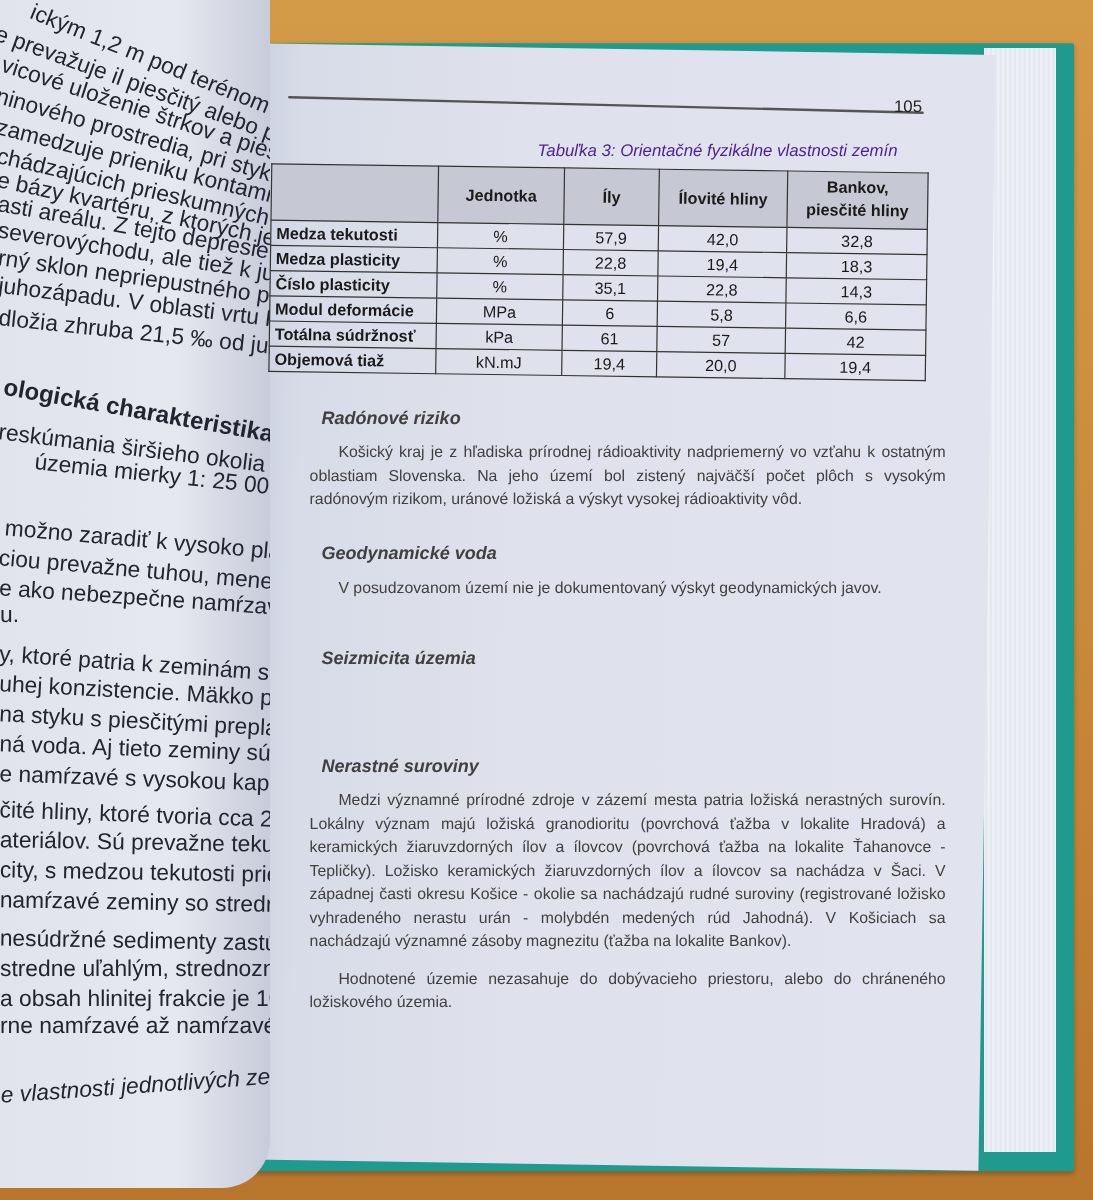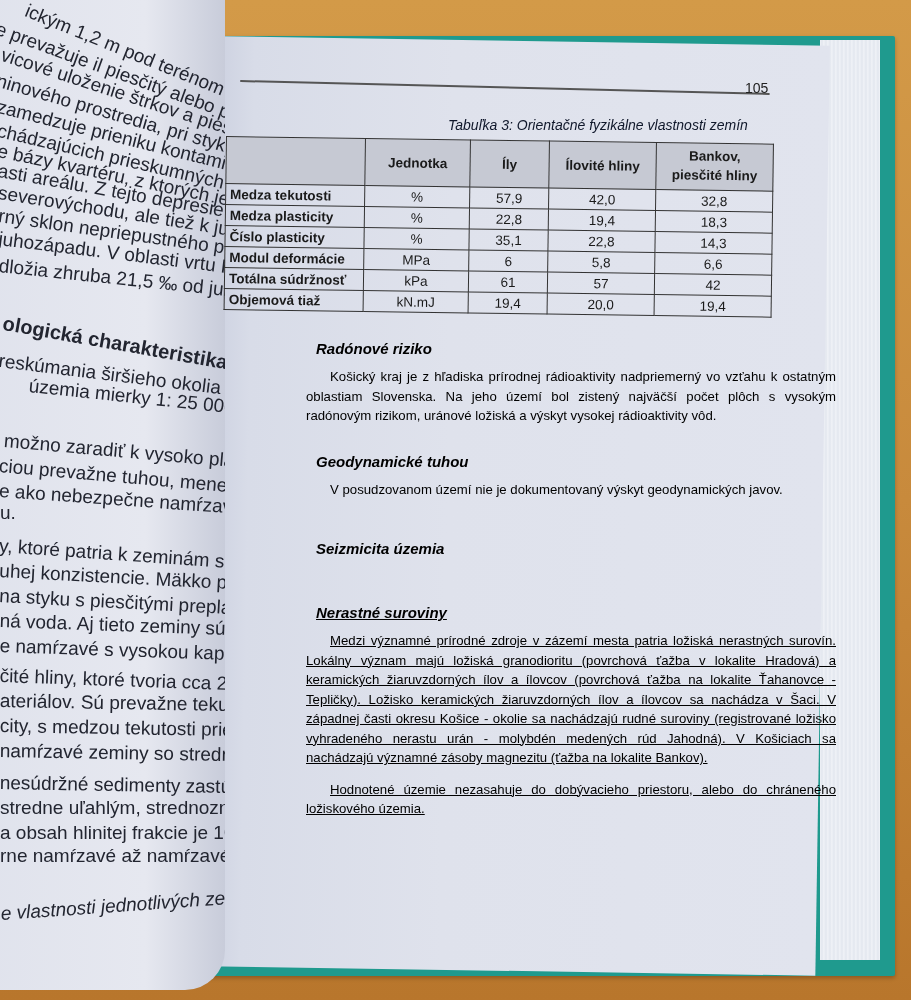--- a/index.html
+++ b/index.html
@@ -21,35 +21,35 @@
     background: linear-gradient(90deg, #dfe2ec 0%, #e6e8f0 70%, #c8ccda 100%);
     border-bottom-right-radius: 40px; overflow: hidden; }
   .left-text { position: absolute; left: 40px; top: 0; width: 240px; }
   .left-line { position: absolute; white-space: nowrap; color: #222530; font-size: 19px; }
   .left-heading { font-weight: bold; font-size: 20px; }
   .left-caption { font-style: italic; }
 
   .header-rule { position: absolute; left: 240px; top: 80px; width: 530px; height: 2px;
     background: #555; border-radius: 2px; transform: rotate(1.4deg); transform-origin: left; }
   .page-number { position: absolute; left: 745px; top: 80px; font-size: 14px; color: #222; }
-  .table-caption { position: absolute; left: 448px; top: 117px; font-size: 14px; font-style: italic; color: #0f172a; }
+  .table-caption { position: absolute; left: 448px; top: 117px; font-size: 14px; font-style: italic; color: #4c1d95; }
 
   table.props { position: absolute; left: 226px; top: 136px; border-collapse: collapse;
     font-size: 13.5px; color: #1a1a1a; transform: rotate(0.8deg); transform-origin: top left; }
   table.props th, table.props td { border: 1.5px solid #333; padding: 0 4px; height: 20px; }
   table.props th { background: #c6c9d3; font-weight: bold; height: 46px; }
   table.props td.label { font-weight: bold; text-align: left; width: 130px; white-space: nowrap; }
   table.props td.val { text-align: center; }
   table.props th.h-empty { width: 130px; }
   table.props th.h-unit { width: 96px; }
   table.props th.h-ily { width: 70px; }
   table.props th.h-ilovite { width: 98px; }
   table.props th.h-hliny { width: 108px; line-height: 1.4; }
 
-  .section { position: absolute; left: 258px; width: 530px; color: #000000; margin-left: 48px; }
+  .section { position: absolute; left: 258px; width: 530px; color: #404040; }
   .section h3 { margin: 0 0 10px 10px; font-size: 15px; font-style: italic; font-weight: bold; }
   .section p { margin: 0; font-size: 13.2px; line-height: 19.5px; text-align: justify; text-indent: 24px; }
   .section p + p { margin-top: 12px; }
 </style>
 </head>
 <body>
 
 <div class="wood"></div>
 <div class="cover"></div>
 <div class="pages-edge"></div>
@@ -156,24 +156,24 @@
       </tr>
     </tbody>
 </table>
 
 <div id="sections">
     <div class="section" style="top: 340px;">
       <h3>Radónové riziko</h3>
       <p>Košický kraj je z hľadiska prírodnej rádioaktivity nadpriemerný vo vzťahu k ostatným oblastiam Slovenska. Na jeho území bol zistený najväčší počet plôch s vysokým radónovým rizikom, uránové ložiská a výskyt vysokej rádioaktivity vôd.</p>
     </div>
     <div class="section" style="top: 453px;">
-      <h3>Geodynamické tuhou</h3>
+      <h3>Geodynamické voda</h3>
       <p>V posudzovanom území nie je dokumentovaný výskyt geodynamických javov.</p>
     </div>
     <div class="section" style="top: 540px;">
       <h3>Seizmicita územia</h3>
     </div>
-    <div class="section" style="top: 604px; text-decoration: underline;">
+    <div class="section" style="top: 630px;">
       <h3>Nerastné suroviny</h3>
       <p>Medzi významné prírodné zdroje v zázemí mesta patria ložiská nerastných surovín. Lokálny význam majú ložiská granodioritu (povrchová ťažba v lokalite Hradová) a keramických žiaruvzdorných ílov a ílovcov (povrchová ťažba na lokalite Ťahanovce - Tepličky). Ložisko keramických žiaruvzdorných ílov a ílovcov sa nachádza v Šaci. V západnej časti okresu Košice - okolie sa nachádzajú rudné suroviny (registrované ložisko vyhradeného nerastu urán - molybdén medených rúd Jahodná). V Košiciach sa nachádzajú významné zásoby magnezitu (ťažba na lokalite Bankov).</p>
       <p>Hodnotené územie nezasahuje do dobývacieho priestoru, alebo do chráneného ložiskového územia.</p>
     </div>
   </div>
 
 </body></html>

